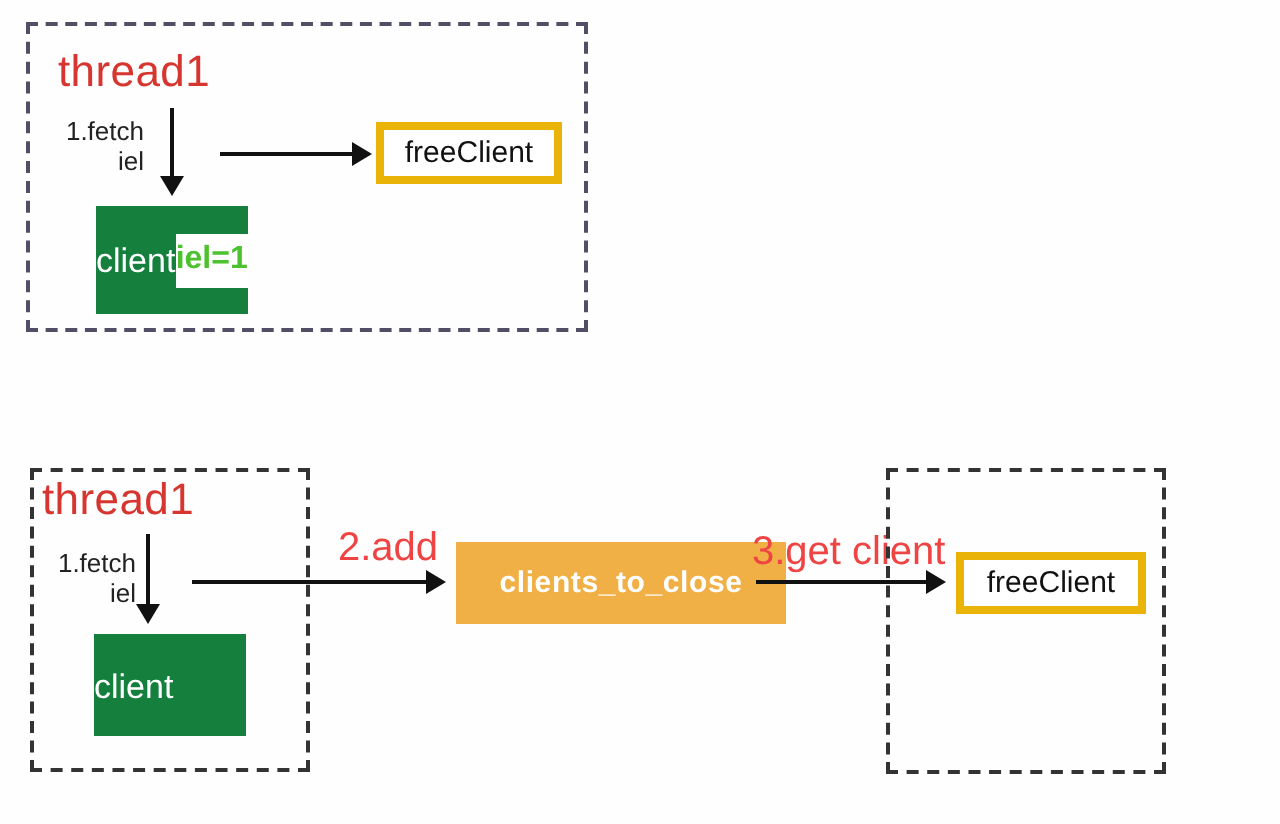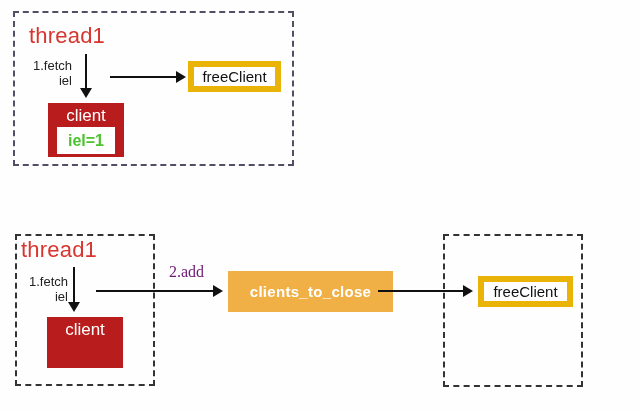--- a/index.html
+++ b/index.html
@@ -33,24 +33,23 @@
   
   .step-label {
     position: absolute;
     font-size: 13px;
     line-height: 15px;
     text-align: right;
     color: #222222;
   }
   .arrow-label {
     position: absolute;
-    font-size: 16px;
-    color: #701a75;
+    font-size: 20px;
+    color: #ef4444;
     white-space: nowrap;
-    font-family: Liberation Serif, serif;
   }
   
   .arrow-h {
     position: absolute;
     height: 2px;
     background: #111111;
   }
   .arrow-h::after {
     content: "";
     position: absolute;
@@ -73,33 +72,33 @@
     left: -5px;
     width: 0; height: 0;
     border-top: 10px solid #111111;
     border-left: 6px solid transparent;
     border-right: 6px solid transparent;
   }
   
   .node-box {
     position: absolute;
     background: #ffffff;
-    border: 6px solid #eab308;
+    border: 4px solid #eab308;
     display: flex;
     align-items: center;
     justify-content: center;
     font-size: 15px;
     color: #111111;
   }
   
   .client-box {
     position: absolute;
-    background: #b91c1c;
+    background: #15803d;
     display: flex;
-    flex-direction: column;
+    flex-direction: row;
     align-items: center;
   }
   .client-title {
     font-size: 17px;
     color: #ffffff;
     line-height: 22px;
     margin-top: 2px;
   }
   .client-value {
     background: #ffffff;
@@ -168,20 +167,21 @@
   </div>
 
   <div class="arrow-label" style="left:169px; top:263px;">2.add</div>
 
   <div class="arrow-h" style="left:96px; top:290px; width:117px;"></div>
 
   <div class="queue-box" style="left:228px; top:271px; width:165px; height:41px;">
     <span>clients_to_close</span>
   </div>
 
+  <div class="arrow-label" style="left:376px; top:265px;">3.get client</div>
 
   <div class="arrow-h" style="left:378px; top:290px; width:85px;"></div>
 
   <div class="thread-box" style="left:443px; top:234px; width:140px; height:153px;"></div>
 
 
   <div class="node-box" style="left:478px; top:276px; width:95px; height:31px;">
     <span>freeClient</span>
   </div>
 

